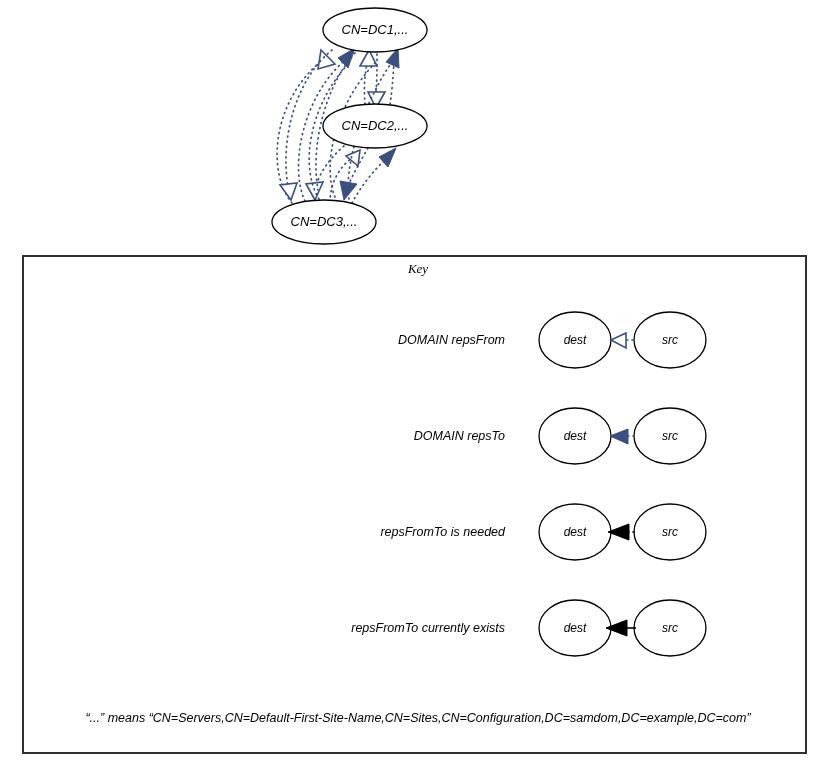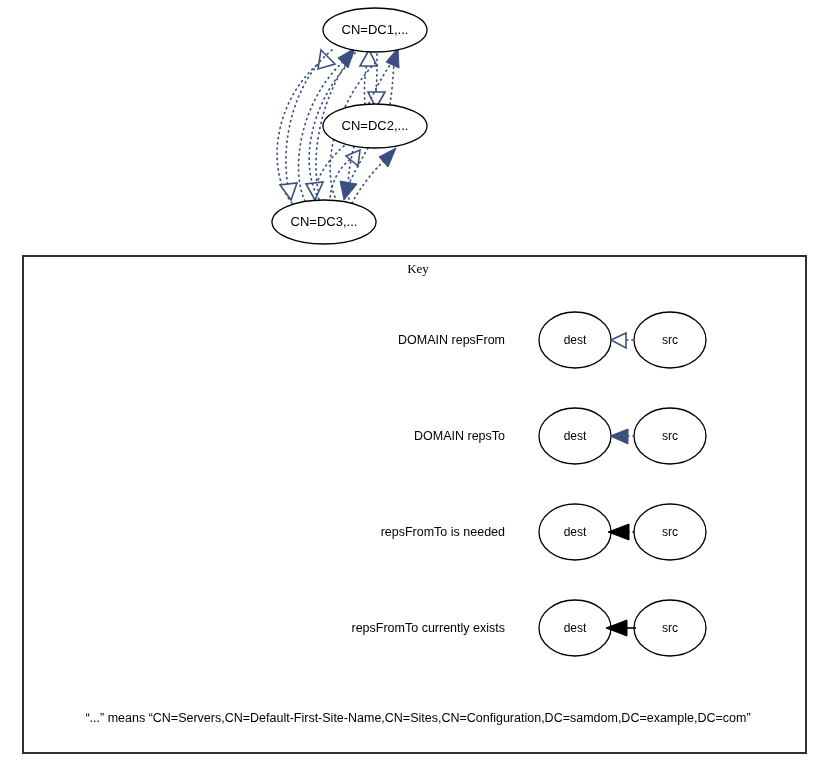--- a/index.html
+++ b/index.html
@@ -4,21 +4,21 @@
 <title>Replication Graph</title>
 <style>
   html,body{margin:0;padding:0;}
   body{
     width:824px;height:768px;
     background:#ffffff;
     font-family:"Liberation Sans", sans-serif;
     position:relative;
     overflow:hidden;
   }
-  #stage{position:absolute;left:0;top:0;width:824px;height:768px;}
+  #stage{position:absolute;left:0;top:0;width:824px;height:768px;font-style:italic;}
   svg.layer{position:absolute;left:0;top:0;width:824px;height:768px;}
   .node-ellipse{fill:#ffffff;stroke:#000000;stroke-width:1.3;}
   .node-label{
     font-family:"Liberation Sans", sans-serif;
     font-size:13px;
     fill:#000000;
     text-anchor:middle;
     dominant-baseline:middle;
   }
   .legend-label{

